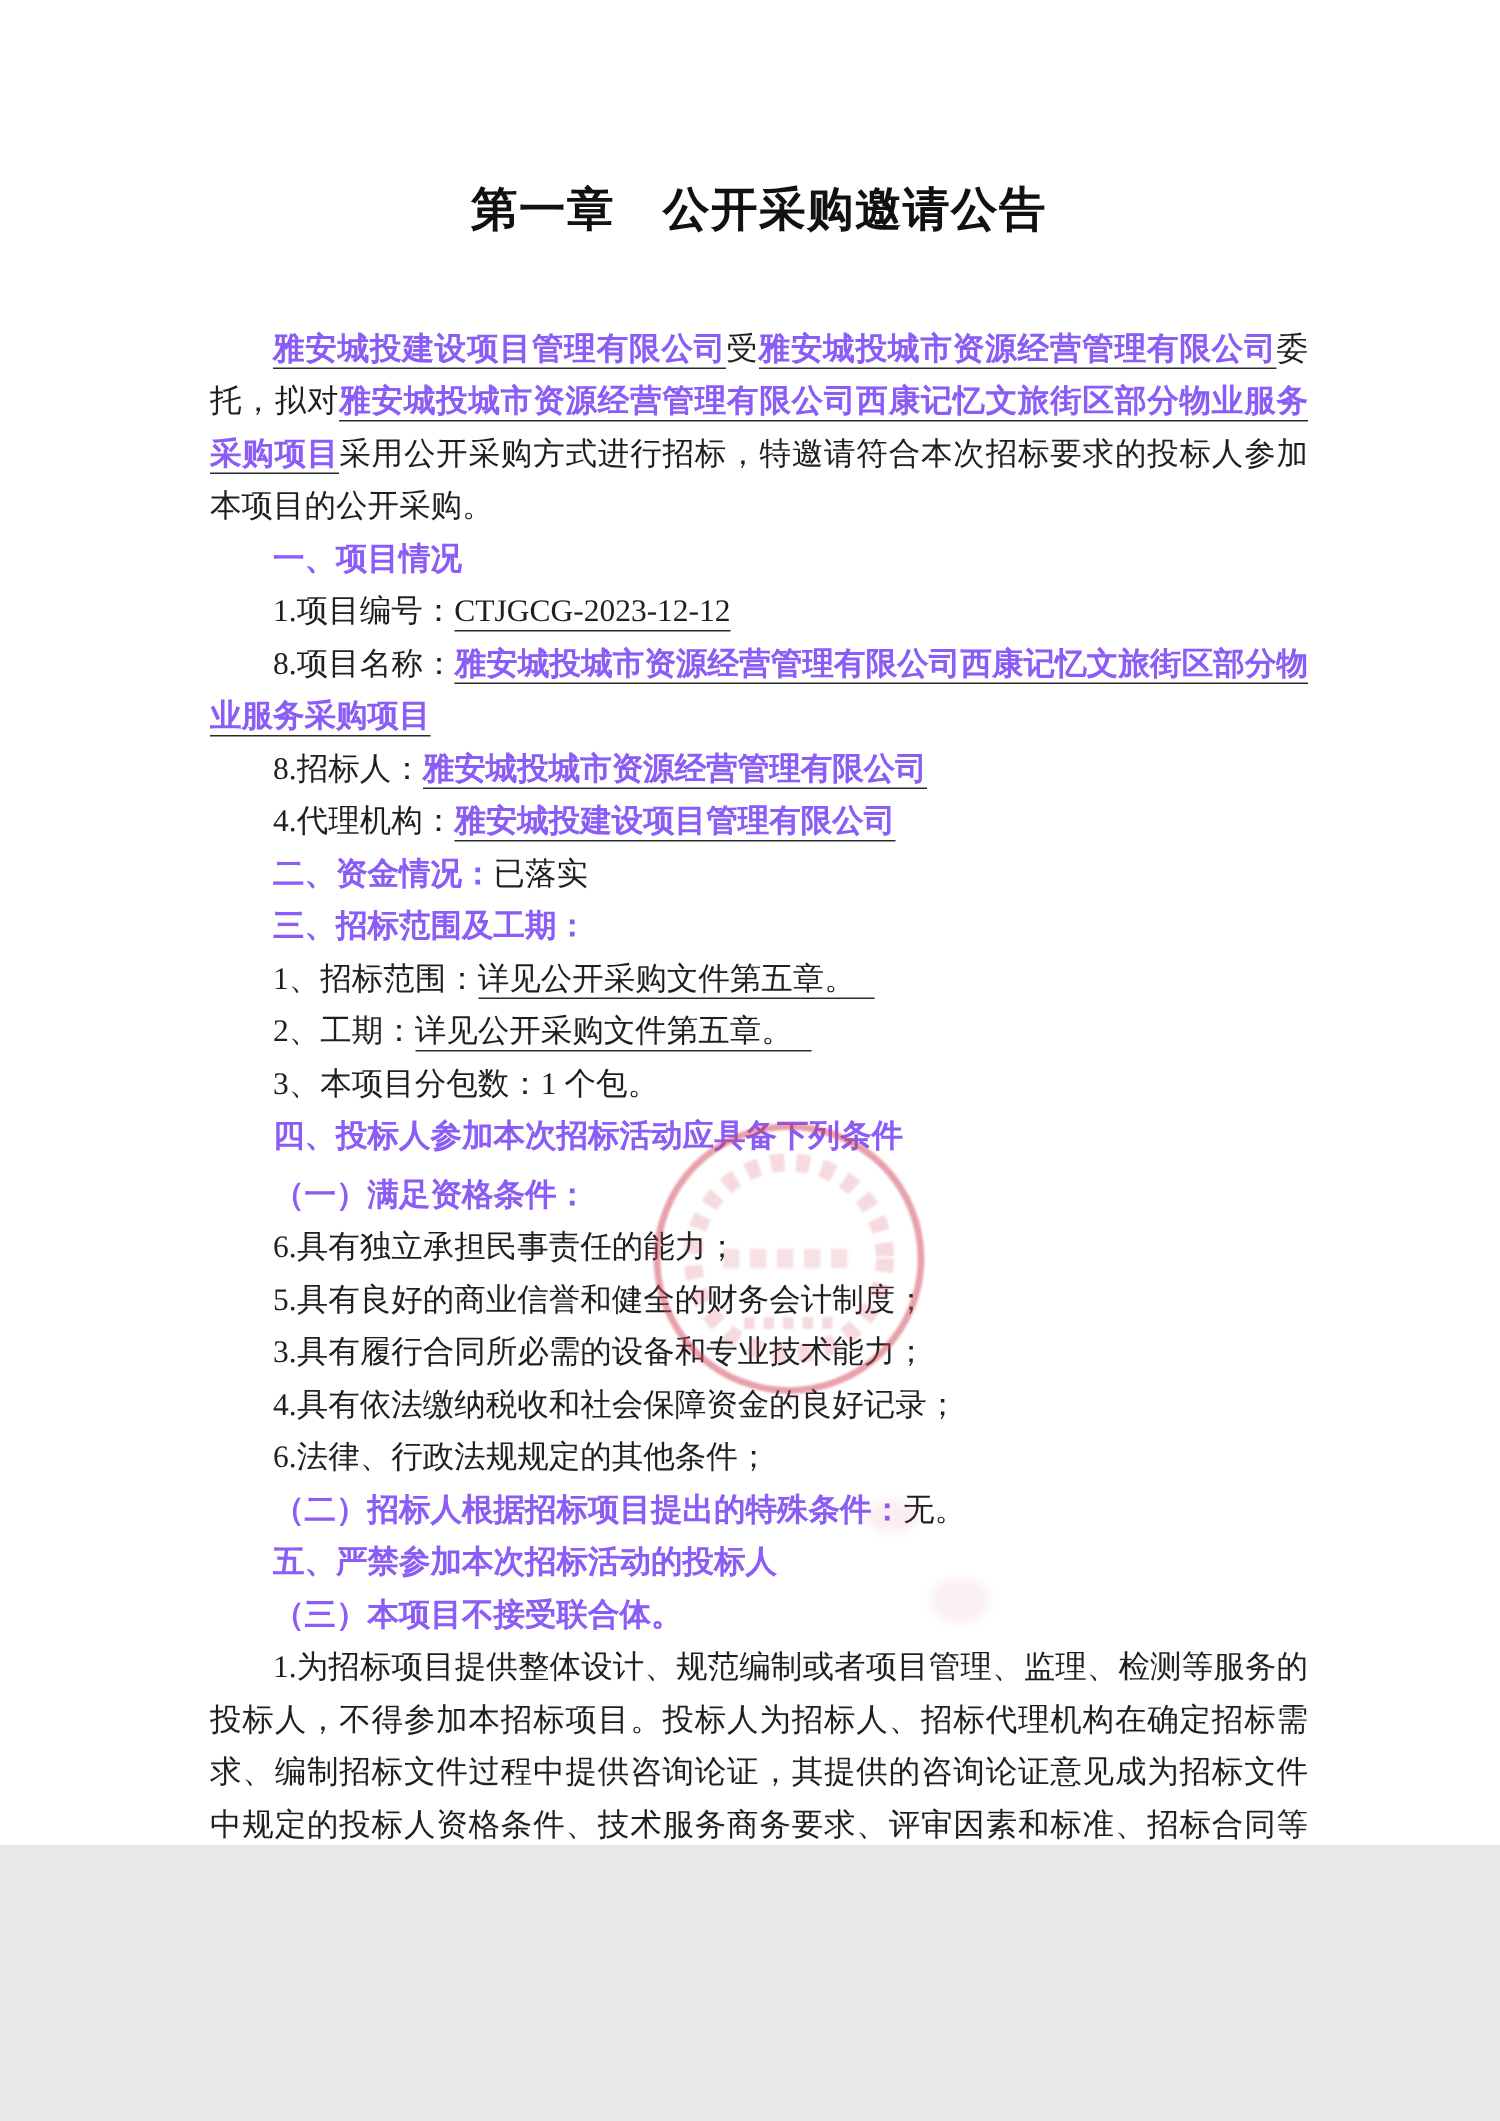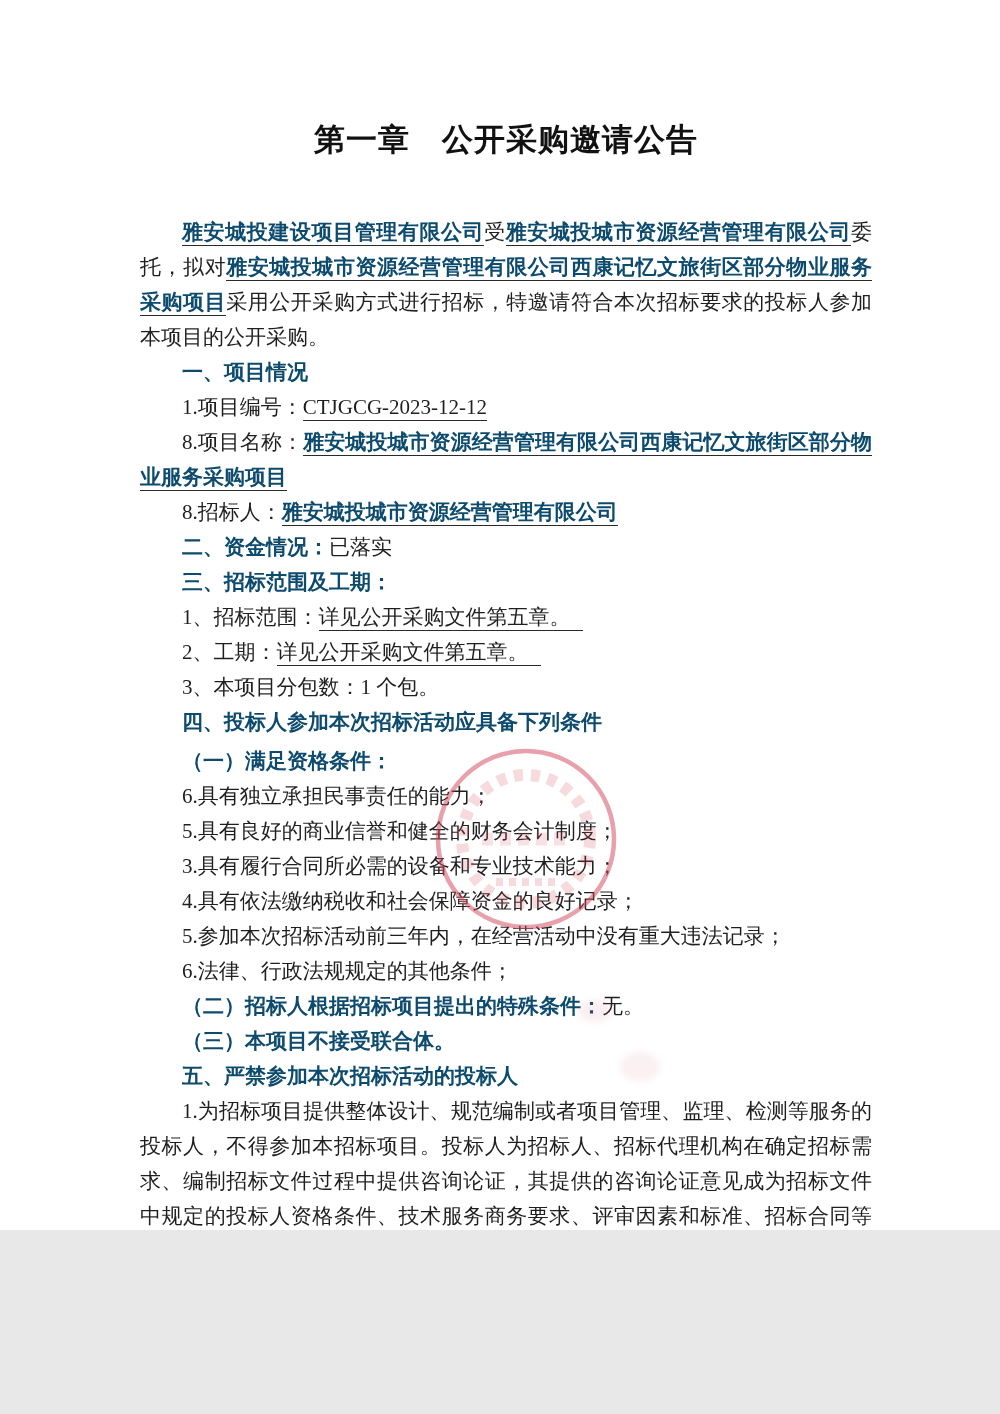--- a/index.html
+++ b/index.html
@@ -26,21 +26,21 @@
     line-height:44px;
   }
   p{
     margin:0;
     font-size:21px;
     line-height:35px;
     text-align:justify;
   }
   .ind{text-indent:2em;}
   .intro{margin-top:53px;}
-  .bold{font-weight:bold;color:#0c4a6e;}
+  .bold{font-weight:bold;color:#8b5cf6;}
   .u{border-bottom:1.5px solid #2a2a2a;padding-bottom:1px;}
   .u-ext{border-bottom:1.5px solid #2a2a2a;padding-bottom:1px;padding-right:12px;}
   .gap-sm{margin-top:4px;}
   .footer{
     position:absolute;
     left:0;right:0;top:1297px;
     text-align:center;
     font-size:20px;
     color:#333;
     letter-spacing:5px;
@@ -72,47 +72,47 @@
     <p class="ind intro"><span class="bold u">雅安城投建设项目管理有限公司</span><span>受</span><span class="bold u">雅安城投城市资源经营管理有限公司</span><span>委托，拟对</span><span class="bold u">雅安城投城市资源经营管理有限公司西康记忆文旅街区部分物业服务采购项目</span><span>采用公开采购方式进行招标，特邀请符合本次招标要求的投标人参加本项目的公开采购。</span></p>
 
     <p class="ind bold">一、项目情况</p>
 
     <p class="ind"><span>1.项目编号：</span><span class="u">CTJGCG-2023-12-12</span></p>
 
     <p class="ind"><span>8.项目名称：</span><span class="bold u">雅安城投城市资源经营管理有限公司西康记忆文旅街区部分物业服务采购项目</span></p>
 
     <p class="ind"><span>8.招标人：</span><span class="bold u">雅安城投城市资源经营管理有限公司</span></p>
 
+    <p class="ind"><span>4.代理机构：</span><span class="bold u">雅安城投建设项目管理有限公司</span></p>
 
     <p class="ind"><span class="bold">二、资金情况：</span><span>已落实</span></p>
 
     <p class="ind bold">三、招标范围及工期：</p>
 
     <p class="ind"><span>1、招标范围：</span><span class="u-ext">详见公开采购文件第五章。</span></p>
 
     <p class="ind"><span>2、工期：</span><span class="u-ext">详见公开采购文件第五章。</span></p>
 
     <p class="ind"><span>3、本项目分包数：</span><span>1 个包。</span></p>
 
     <p class="ind bold">四、投标人参加本次招标活动应具备下列条件</p>
 
     <p class="ind bold gap-sm">（一）满足资格条件：</p>
 
     <p class="ind">6.具有独立承担民事责任的能力；</p>
     <p class="ind">5.具有良好的商业信誉和健全的财务会计制度；</p>
     <p class="ind">3.具有履行合同所必需的设备和专业技术能力；</p>
     <p class="ind">4.具有依法缴纳税收和社会保障资金的良好记录；</p>
-    <p class="ind">5.参加本次招标活动前三年内，在经营活动中没有重大违法记录；</p>
     <p class="ind">6.法律、行政法规规定的其他条件；</p>
 
     <p class="ind"><span class="bold">（二）招标人根据招标项目提出的特殊条件：</span><span>无。</span></p>
 
+    <p class="ind bold">五、严禁参加本次招标活动的投标人</p>
+
     <p class="ind bold">（三）本项目不接受联合体。</p>
-
-    <p class="ind bold">五、严禁参加本次招标活动的投标人</p>
 
     <p class="ind">1.为招标项目提供整体设计、规范编制或者项目管理、监理、检测等服务的投标人，不得参加本招标项目。投标人为招标人、招标代理机构在确定招标需求、编制招标文件过程中提供咨询论证，其提供的咨询论证意见成为招标文件中规定的投标人资格条件、技术服务商务要求、评审因素和标准、招标合同等实质性内容条款的，视同为招标项目提供规范编制。</p>
 
   </div>
 
   <svg class="seal" viewBox="0 0 196 196" xmlns="http://www.w3.org/2000/svg">
     <circle cx="98" cy="97" r="88" fill="none" stroke="rgba(210,68,88,0.50)" stroke-width="4.5"></circle>
     <circle cx="98" cy="97" r="64" fill="none" stroke="rgba(210,68,88,0.20)" stroke-width="12" stroke-dasharray="9 8"></circle>
     <line x1="54" y1="97" x2="142" y2="97" stroke="rgba(210,68,88,0.16)" stroke-width="13" stroke-dasharray="11 7"></line>
     <line x1="68" y1="140" x2="128" y2="140" stroke="rgba(210,68,88,0.20)" stroke-width="8" stroke-dasharray="7 6"></line>

